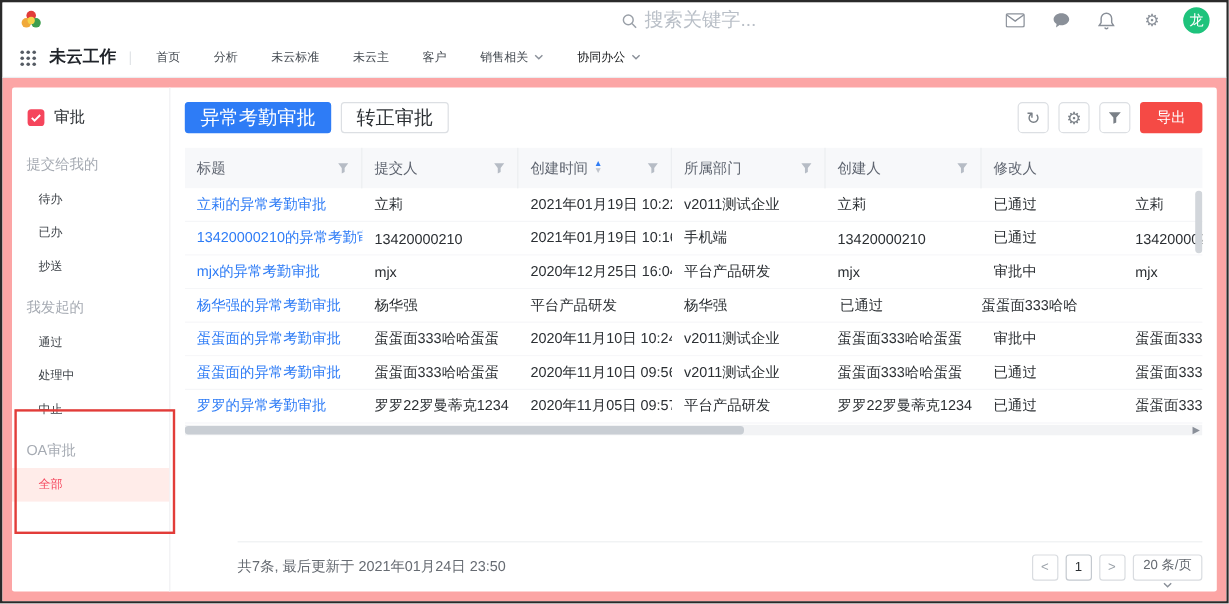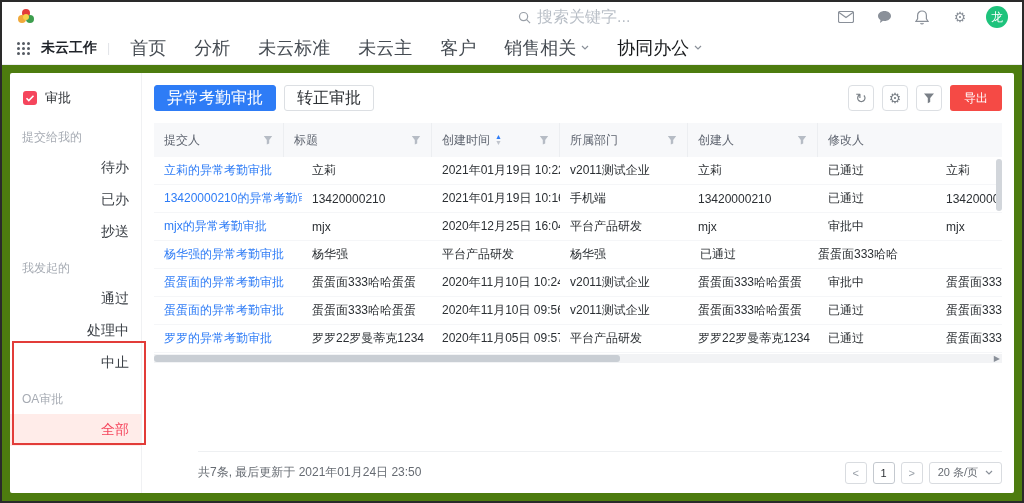--- a/index.html
+++ b/index.html
@@ -19,35 +19,35 @@
   .avatar { width:22px; height:22px; border-radius:50%; background:#1ec37c; color:#fff;
             font-size:12px; display:flex; align-items:center; justify-content:center;
             margin-left:18px; cursor:pointer; }
 
   
   .navbar { flex:0 0 33px; display:flex; align-items:center; padding:0 14px;
             border-bottom:1px solid #ebedf0; background:#fff; }
   .grid-icon { width:15px; height:15px; cursor:pointer; }
   .workspace { font-size:14px; font-weight:bold; color:#1f2329; margin:0 10px 0 10px; cursor:pointer; }
   .nav-divider { color:#e1e4e8; margin-right:20px; font-size:12px; }
-  .nav-items { display:flex; gap:28px; font-size:18px; color:#454b52; }
+  .nav-items { display:flex; gap:28px; font-size:10px; color:#454b52; }
   .nav-item { display:flex; align-items:center; gap:5px; cursor:pointer; white-space:nowrap; }
   .nav-item.active { color:#16181a; }
 
   
-  .content { flex:1; min-height:0; background:#4d7c0f; padding:8px; display:flex; }
+  .content { flex:1; min-height:0; background:#fca5a5; padding:8px; display:flex; }
   .panel { flex:1; min-width:0; background:#fff; display:flex; border-radius:2px; }
 
   
   .sidebar { flex:0 0 132px; width:132px; border-right:1px solid #f0f1f3; position:relative;
              padding-top:10px; }
   .sidebar-title { display:flex; align-items:center; gap:7px; padding:6px 12px 10px;
                    font-size:13px; color:#2b2f33; }
   .group-label { padding:12px 12px 6px; font-size:12px; color:#a6abb3; }
-  .side-item { padding:7px 12px 7px 22px; font-size:14px; color:#3a3f45; cursor:pointer;text-align:right; }
+  .side-item { padding:7px 12px 7px 22px; font-size:10px; color:#3a3f45; cursor:pointer; }
   .side-item.active { background:#ffece9; color:#f5455c; }
   .annotation { position:absolute; left:2px; top:268px; width:134px; height:104px;
                 border:2px solid #e23c39; pointer-events:none; }
 
   
   .main { flex:1; min-width:0; display:flex; flex-direction:column; padding:12px 12px 0; }
   .toolbar { display:flex; align-items:center; gap:8px; }
   .tab { height:26px; padding:0 12px; font-size:16px; border-radius:3px; display:flex;
          align-items:center; border:1px solid #dcdfe3; background:#fff; color:#2b2f33; cursor:pointer; }
   .tab.active { background:#2e7cf6; border-color:#2e7cf6; color:#fff; }
@@ -83,21 +83,21 @@
 
   
   .footerbar { border-top:1px solid #eef0f2; height:42px; display:flex; align-items:center;
                font-size:12px; color:#666b72;margin-left:44px; }
   .pager { margin-left:auto; display:flex; gap:6px; align-items:center; }
   .page-btn { min-width:22px; height:22px; border:1px solid #d9dce0; border-radius:3px; background:#fff;
               display:flex; align-items:center; justify-content:center; color:#99a0a8;
               font-size:11px; padding:0 4px; cursor:pointer; }
   .page-btn.current { color:#2b2f33; border-color:#c4c9cf; }
   .page-size { height:22px; border:1px solid #d9dce0; border-radius:3px; display:flex;
-               align-items:center; gap:7px; padding:0 8px; color:#666b72; font-size:11px; cursor:pointer; }
+               align-items:center; gap:7px; padding:0 8px; color:#666b72; font-size:11px; cursor:pointer;flex-direction:column; }
 </style>
 </head>
 <body>
 
 <div class="screen">
 
   <header class="topbar">
     <span class="logo">
       <svg viewBox="0 0 20 20" width="20" height="20">
         <circle cx="10" cy="6" r="4" fill="#e23c39"></circle>
@@ -215,30 +215,30 @@
                   <path d="M1 1.5h10L7.2 6v4l-2.4 1.2V6L1 1.5z" fill="#7a8087"></path>
                 </svg>
             </span>
             <button class="export-btn">导出</button>
           </div>
         </div>
 
         <div class="table-wrap">
           <div class="table-inner">
             <div class="thead" id="thead">
+                <div class="th" style="width: 148px;">
+                  <span>标题</span>
+                  <span class="funnel">
+                    <svg width="10" height="10" viewBox="0 0 10 10">
+                      <path d="M0.8 1h8.4L6.2 5v3.4l-2.4 1.2V5L0.8 1z" fill="#b6bcc5"></path>
+                    </svg>
+                  </span>
+                </div>
                 <div class="th" style="width: 130px;">
                   <span>提交人</span>
-                  <span class="funnel">
-                    <svg width="10" height="10" viewBox="0 0 10 10">
-                      <path d="M0.8 1h8.4L6.2 5v3.4l-2.4 1.2V5L0.8 1z" fill="#b6bcc5"></path>
-                    </svg>
-                  </span>
-                </div>
-                <div class="th" style="width: 148px;">
-                  <span>标题</span>
                   <span class="funnel">
                     <svg width="10" height="10" viewBox="0 0 10 10">
                       <path d="M0.8 1h8.4L6.2 5v3.4l-2.4 1.2V5L0.8 1z" fill="#b6bcc5"></path>
                     </svg>
                   </span>
                 </div>
                 <div class="th" style="width: 128px;">
                   <span>创建时间</span>
                   <span class="sorter">
                     <span class="up">▲</span>

